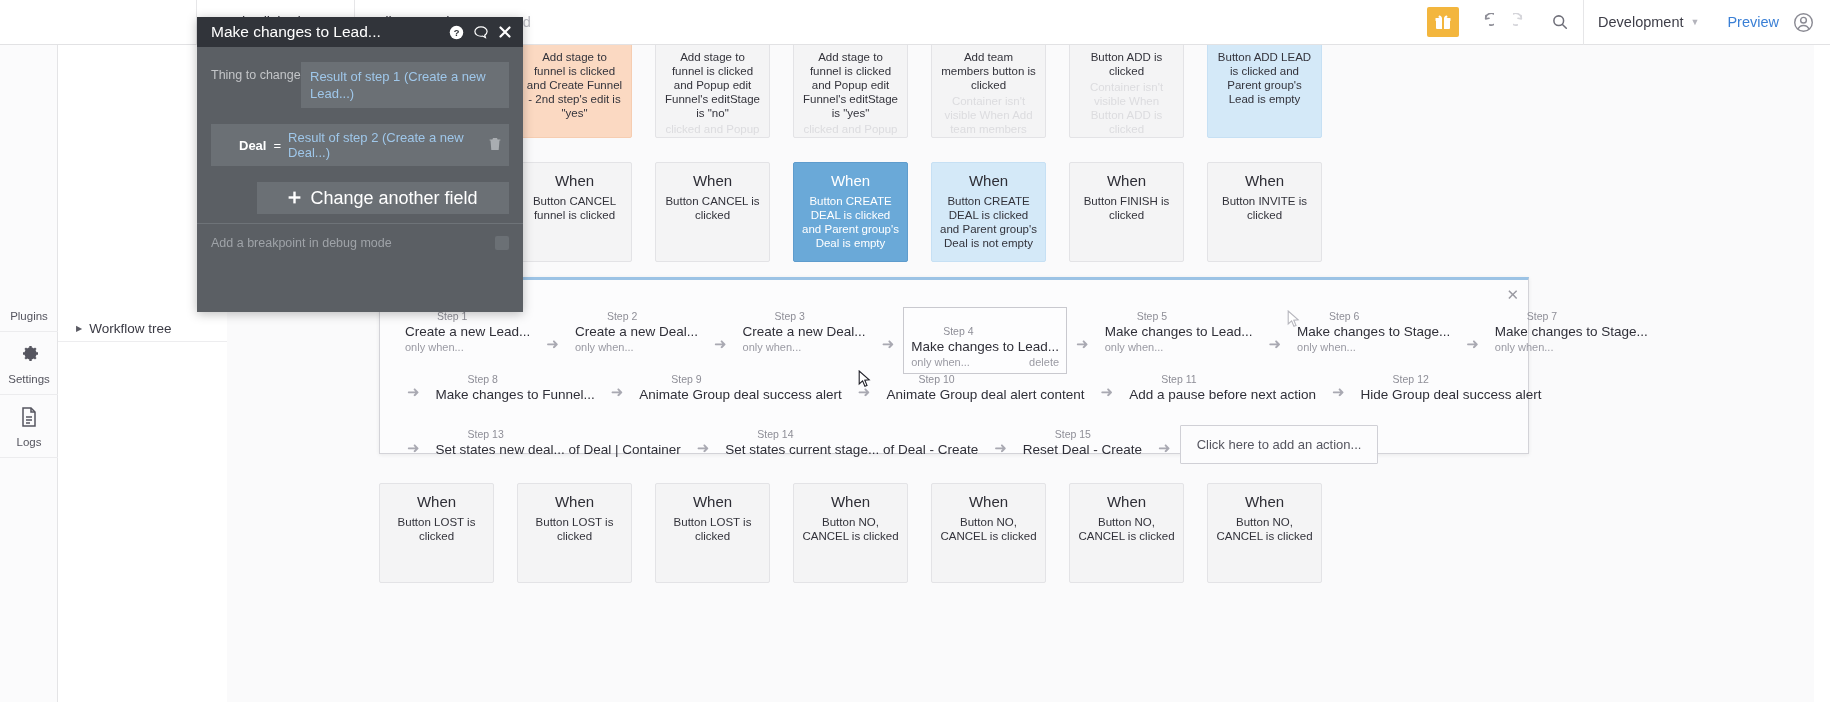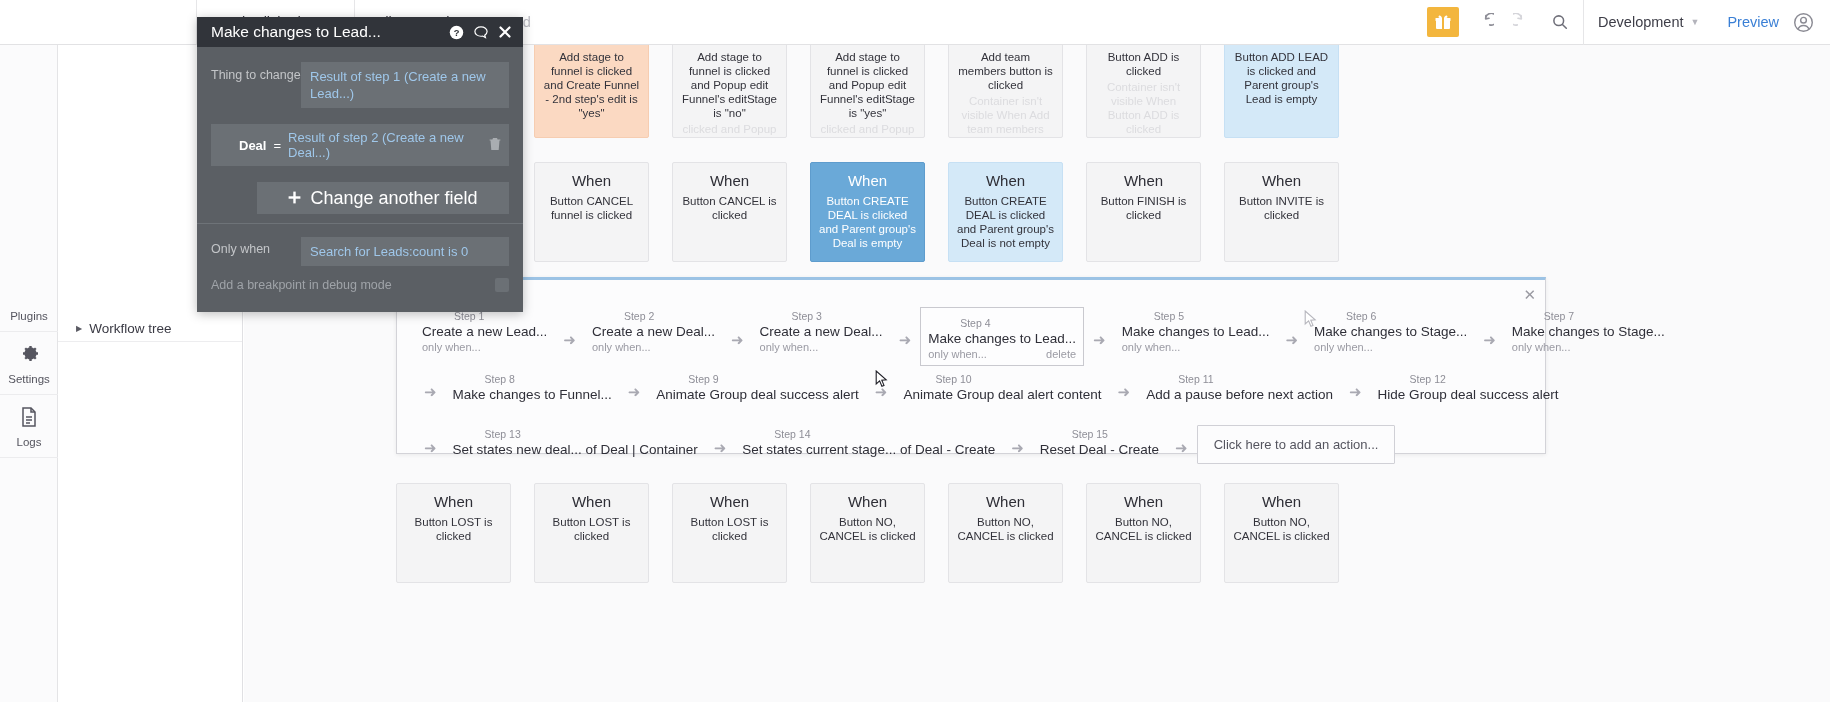--- a/index.html
+++ b/index.html
@@ -68,21 +68,21 @@
   }
   .tree-row {
     height: 26px; display: flex; align-items: center; gap: 7px;
     padding-left: 18px; font-size: 13.5px; color: #3a3a44;
     border-bottom: 1px solid #ededef;
   }
   .tri { font-size: 8px; color: #5a5a63; }
 
   
   #canvas {
-    position: absolute; left: 244px; top: 45px;
+    position: absolute; left: 227px; top: 45px;
     width: 1587px; height: 657px;
     background: #fafafb; overflow: hidden;
   }
   .collapse-handle {
     position: absolute; left: 178px; top: 345px;
     width: 13px; height: 30px;
     display: flex; align-items: center; justify-content: center;
     font-size: 9px; color: #6d6d76;
   }
 
@@ -128,21 +128,21 @@
   }
   .step-line {
     position: absolute; display: flex; align-items: flex-start;
   }
   .step-box {
     min-width: 0; padding: 3px 7px 4px;
     position: relative;
   }
   .step-box.sel {
     border: 1px solid #c9c9cf; background: #fdfdfe;
-    padding: 9px 7px 4px;
+    padding: 17px 7px 4px;
   }
   .step-num { font-size: 10.5px; color: #8e8e97; line-height: 13px; margin-left: 32px; }
   .step-title { font-size: 13.5px; color: #2f2f38; line-height: 17px; white-space: nowrap; }
   .step-sub {
     font-size: 11px; color: #9a9aa3; line-height: 14px;
     display: flex; justify-content: space-between; gap: 26px;
   }
   .step-arrow {
     font-size: 15px; color: #a9a9b2; padding: 0 9px;
     align-self: center; margin-top: 7px;
@@ -563,23 +563,19 @@
         <svg width="13" height="13" viewBox="0 0 13 13" fill="#ffffff">
           <rect x="5.3" y="0.6" width="2.4" height="11.8"></rect>
           <rect x="0.6" y="5.3" width="11.8" height="2.4"></rect>
         </svg>
       </span>
       <span>Change another field</span>
     </div>
 
     <div class="msep"></div>
 
-    <div class="mrow" style="padding-top:13px">
-      <span class="mlabel" style="padding-top:5px">Only when</span>
-      <span class="mval">Search for Leads:count is 0</span>
-    </div>
 
     <div class="mbreak">
       <span class="t">Add a breakpoint in debug mode</span>
       <span class="toggle-box"></span>
     </div>
   </div>
 </div>
 
 </body></html>

